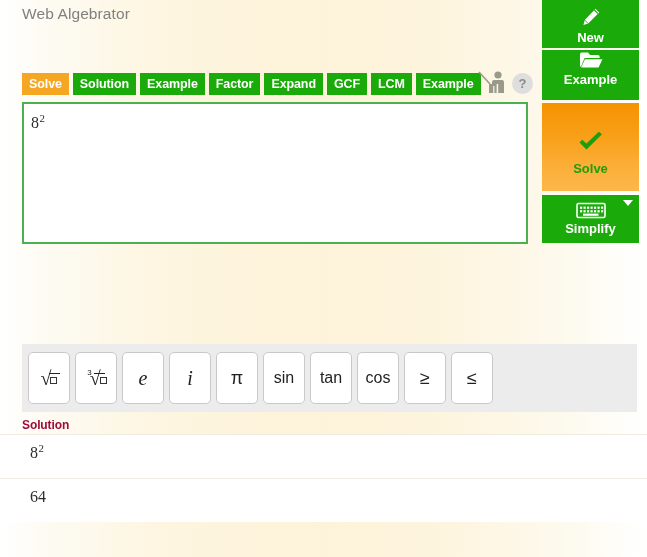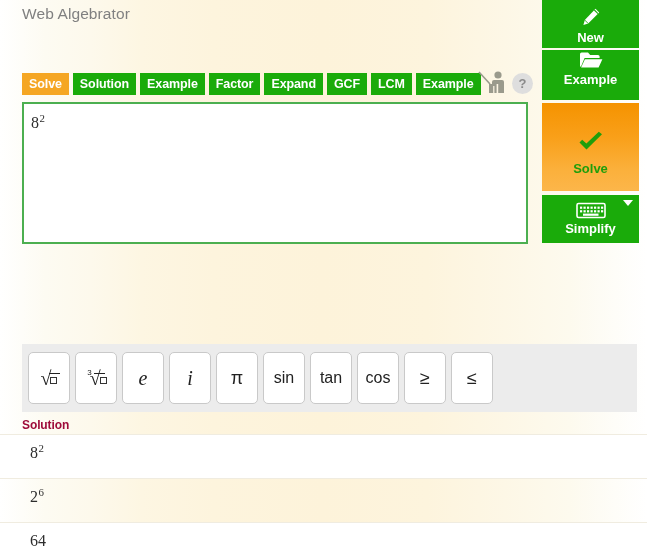--- a/index.html
+++ b/index.html
@@ -390,21 +390,18 @@
       <div class="sym-btn word">cos</div>
       <div class="sym-btn big">≥</div>
       <div class="sym-btn big">≤</div>
     </div>
 
   <div id="solution-heading">Solution</div>
   <div id="solution-rows">
       <div class="sol-row even">
         <div class="sol-expr math"><span>8</span><sup>2</sup></div>
       </div>
-      <div class="sol-row cream-bg">
-        <div class="sol-expr math"><span>2</span><sup>6</sup></div>
-      </div>
       <div class="sol-row even">
         <div class="sol-expr math"><span>64</span></div>
       </div>
     </div>
 
 </div>
 
 </body></html>

